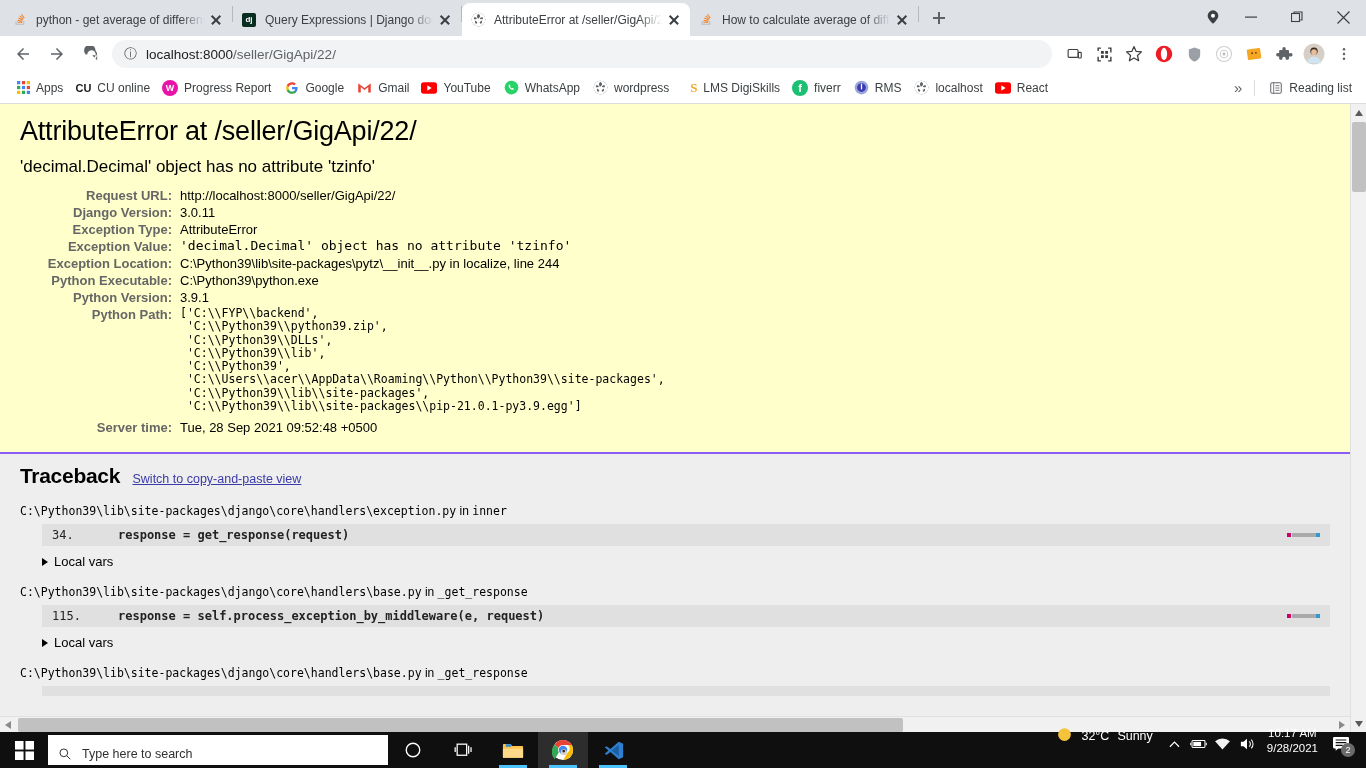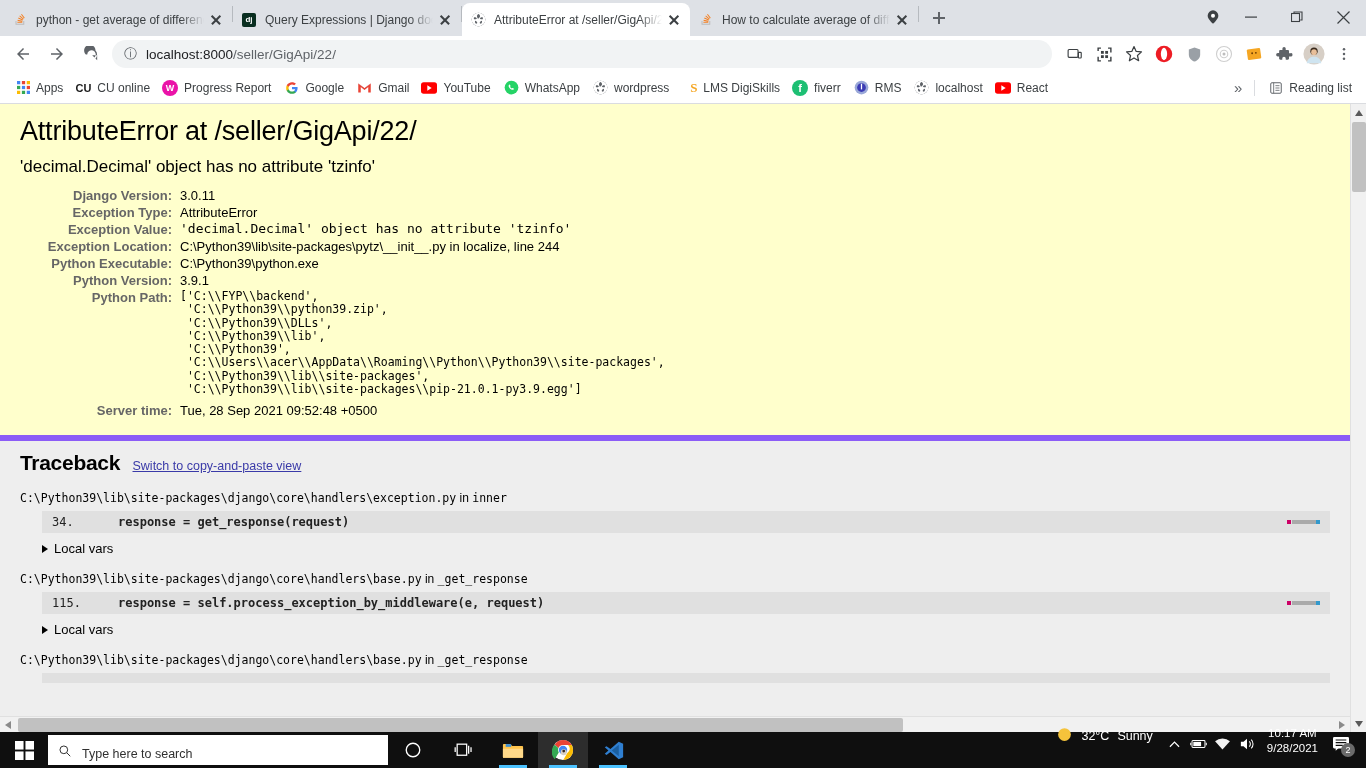--- a/index.html
+++ b/index.html
@@ -62,21 +62,21 @@
   #bookmarks { height: 32px; background: #fff; display: flex; align-items: center; padding: 0 8px; border-bottom: 1px solid #dadce0; }
   .bm { display: flex; align-items: center; height: 24px; padding: 0 6px; font-size: 12px; color: #3c4043; white-space: nowrap; }
   .bm .bmico { width: 16px; height: 16px; margin-right: 6px; display: flex; align-items: center; justify-content: flex-end; flex: 0 0 16px; }
   #bm-right { margin-left: auto; display: flex; align-items: center; }
   .bm-sep { width: 1px; height: 16px; background: #dadce0; margin: 0 6px; }
 
   
   #viewport { position: relative; width: 1366px; height: 628px; background: #eee; overflow: hidden; }
   #page { position: absolute; left: 0; top: 0; width: 1350px; }
 
-  #summary { background: #ffc; padding: 0 0 16px 0; border-bottom: 6px solid #8b5cf6; }
+  #summary { background: #ffc; padding: 0 0 16px 0; border-bottom: 2px solid #8b5cf6; }
   #summary h1 {
     font-size: 27px; font-weight: normal; color: #000;
     padding: 12px 20px 6px 20px; letter-spacing: -0.2px;
   }
   #summary h2 { font-size: 17px; font-weight: normal; color: #000; padding: 4px 20px 10px 20px; }
   table.meta { border-collapse: collapse; margin-left: 0; }
   table.meta th {
     text-align: right; vertical-align: top; font-weight: bold;
     color: #666; font-size: 13px; padding: 1px 8px 1px 20px;
     width: 180px; white-space: nowrap;
@@ -103,21 +103,21 @@
   #vsb { position: absolute; right: 0; top: 0; width: 16px; height: 628px; background: #f1f1f1; border-left: 1px solid #e0e0e0; }
   #vsb .arrow { width: 16px; height: 17px; display:flex; align-items:center; justify-content:center; }
   #vsb .thumb { position: absolute; left: 1px; top: 18px; width: 14px; height: 70px; background: #c1c1c1; border-radius: 2px; }
   #hsb { position: absolute; left: 0; bottom: 0; width: 1350px; height: 16px; background: #f1f1f1; border-top: 1px solid #e0e0e0; }
   #hsb .arrow { position:absolute; top:0; width: 16px; height: 16px; display:flex; align-items:center; justify-content:center; }
   #hsb .thumb { position: absolute; left: 18px; top: 1px; width: 885px; height: 14px; background: #c1c1c1; border-radius: 2px; }
 
   
   #taskbar { position: absolute; left: 0; bottom: 0; width: 1366px; height: 36px; background: #0f0f0f; display: flex; align-items: center; }
   #startbtn { width: 48px; height: 36px; display:flex; align-items:center; justify-content:center; }
-  #searchbox { width: 340px; height: 30px; background: #fff; display: flex; align-items: flex-end; padding: 4px 10px; margin-left: 0; }
+  #searchbox { width: 340px; height: 30px; background: #fff; display: flex; align-items: flex-start; padding: 12px 10px; margin-left: 0; }
   #searchbox .sicon { color: #444; font-size: 14px; margin-right: 10px; }
   #searchbox .stext { font-size: 12.5px; color: #303030; }
   .tbapp { width: 50px; height: 36px; display:flex; align-items:center; justify-content:center; position: relative; }
   .tbapp.running::after { content:""; position:absolute; bottom:0; left:11px; width:28px; height:3px; background:#4cc2ff; }
   .tbapp.active { background: #2d2d2d; }
   #tray { margin-left: auto; display: flex; align-items: flex-start; height: 48px; padding-right: 10px; color: #fff; }
   #weather { display:flex; align-items:center; gap:8px; font-size: 12.5px; color:#fff; padding-right: 10px; }
   .trayicon { width: 24px; height: 36px; display:flex; align-items:center; justify-content:center; color:#fff; font-size: 13px; }
   #clock { text-align: center; font-size: 11.5px; line-height: 15px; color: #fff; padding: 0 8px; }
   #notif { width: 30px; height: 36px; display:flex; align-items:center; justify-content:center; position: relative; }
@@ -445,20 +445,24 @@
 
   <div id="viewport">
     <div id="page">
 
       <div id="summary">
         <h1>AttributeError at /seller/GigApi/22/</h1>
         <h2>'decimal.Decimal' object has no attribute 'tzinfo'</h2>
 
         <table class="meta">
           <tbody>
+          <tr>
+            <th>Request URL:</th>
+            <td>http://localhost:8000/seller/GigApi/22/</td>
+          </tr>
           <tr>
             <th>Django Version:</th>
             <td>3.0.11</td>
           </tr>
           <tr>
             <th>Exception Type:</th>
             <td>AttributeError</td>
           </tr>
           <tr>
             <th>Exception Value:</th>

